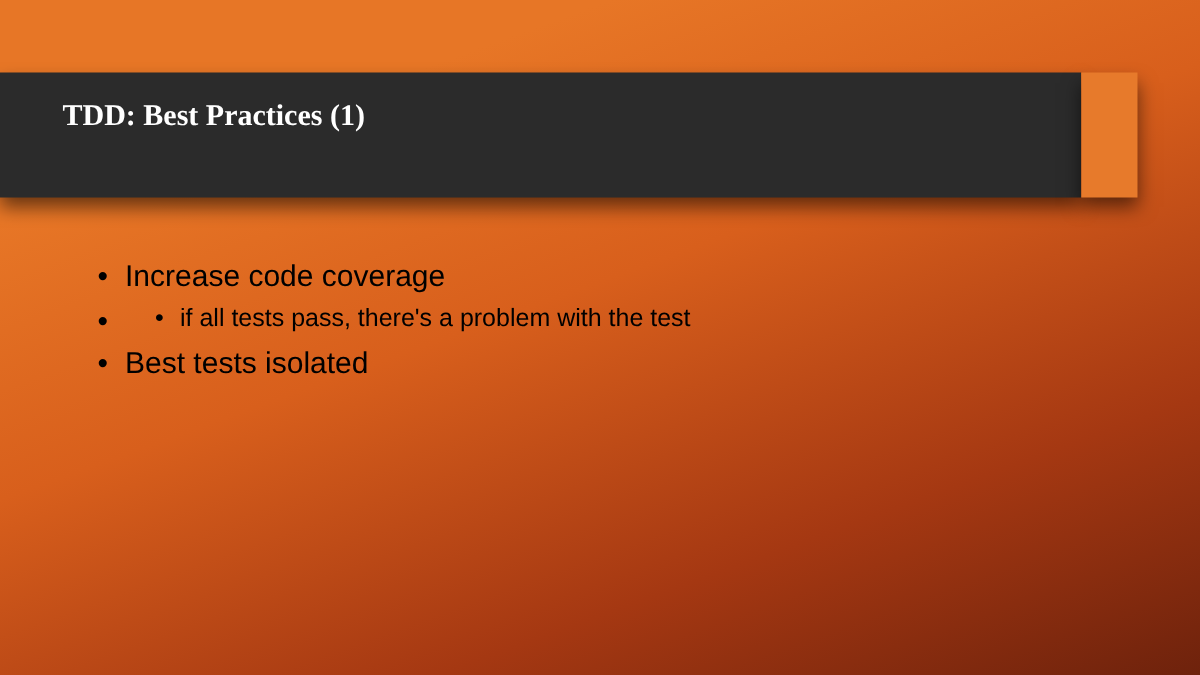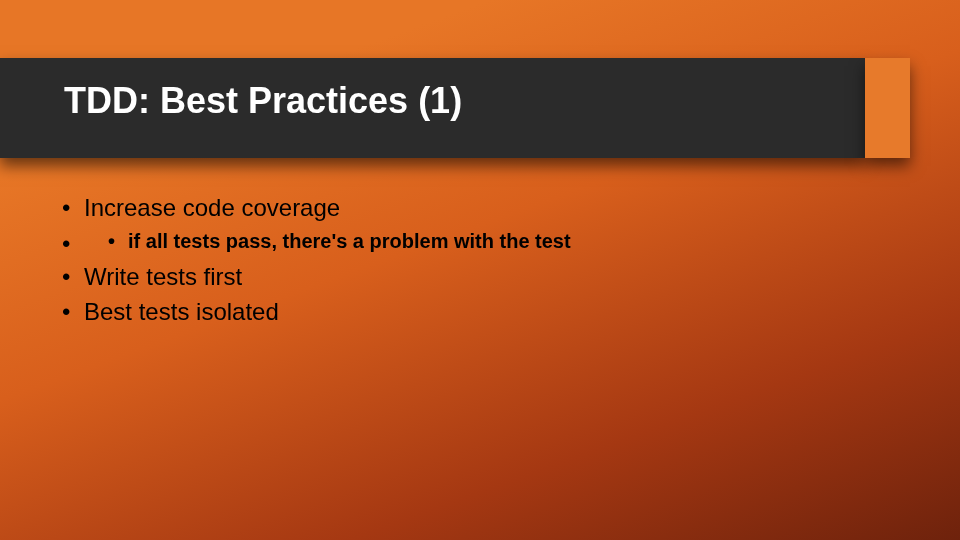--- a/index.html
+++ b/index.html
@@ -30,55 +30,55 @@
     top: 58px;
     left: 865px;
     width: 45px;
     height: 100px;
     background: #e77a2b;
     box-shadow: 0 8px 14px rgba(0,0,0,0.55);
   }
   .title {
     position: absolute;
     top: 80px;
-    left: 64px;
-    font-size: 36px;
+    left: 50px;
+    font-size: 24px;
     font-weight: bold;
     color: #ffffff;
+    font-family: Liberation Serif, serif;
   }
   .content {
     position: absolute;
     top: 190px;
     left: 62px;
     right: 60px;
     color: #000;
     font-size: 24px;
     line-height: 1.35;
   }
   .content ul {
     list-style: none;
-    margin: 0;
+    margin: 16px;
     padding: 0;
   }
   .content li {
     position: relative;
     padding-left: 22px;
     margin: 2px 0;
   }
   .content > ul > li::before {
     content: "•";
     position: absolute;
     left: 0;
     top: 0;
     color: #000;
     font-size: 24px;
   }
   .content ul ul {
     margin: 4px 0 6px 0;
-    font-weight: bold;
   }
   .content ul ul li {
     font-size: 20px;
     padding-left: 44px;
   }
   .content ul ul li::before {
     content: "•";
     position: absolute;
     left: 24px;
     top: 0;
@@ -100,20 +100,17 @@
         <span>Increase code coverage</span>
       </li>
       <li>
         <ul>
           <li>
             <span>if all tests pass, there's a problem with the test</span>
           </li>
         </ul>
       </li>
       <li>
-        <span>Write tests first</span>
-      </li>
-      <li>
         <span>Best tests isolated</span>
       </li>
     </ul>
   </div>
 </div>
 
 </body></html>

